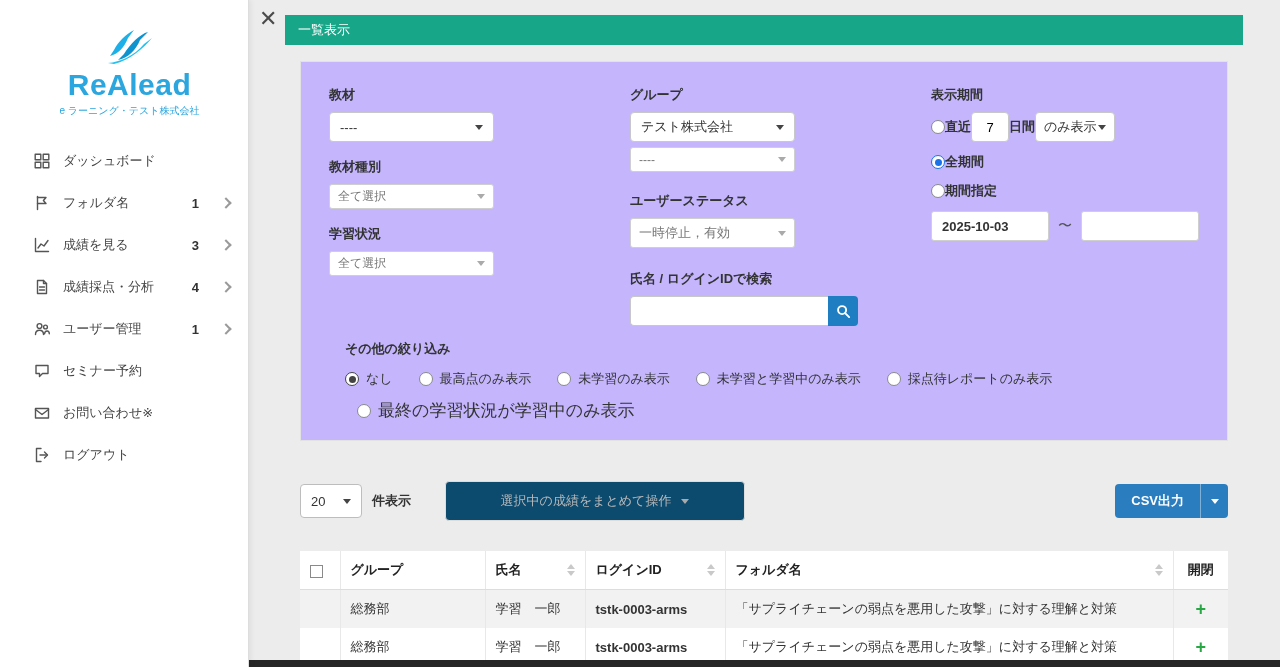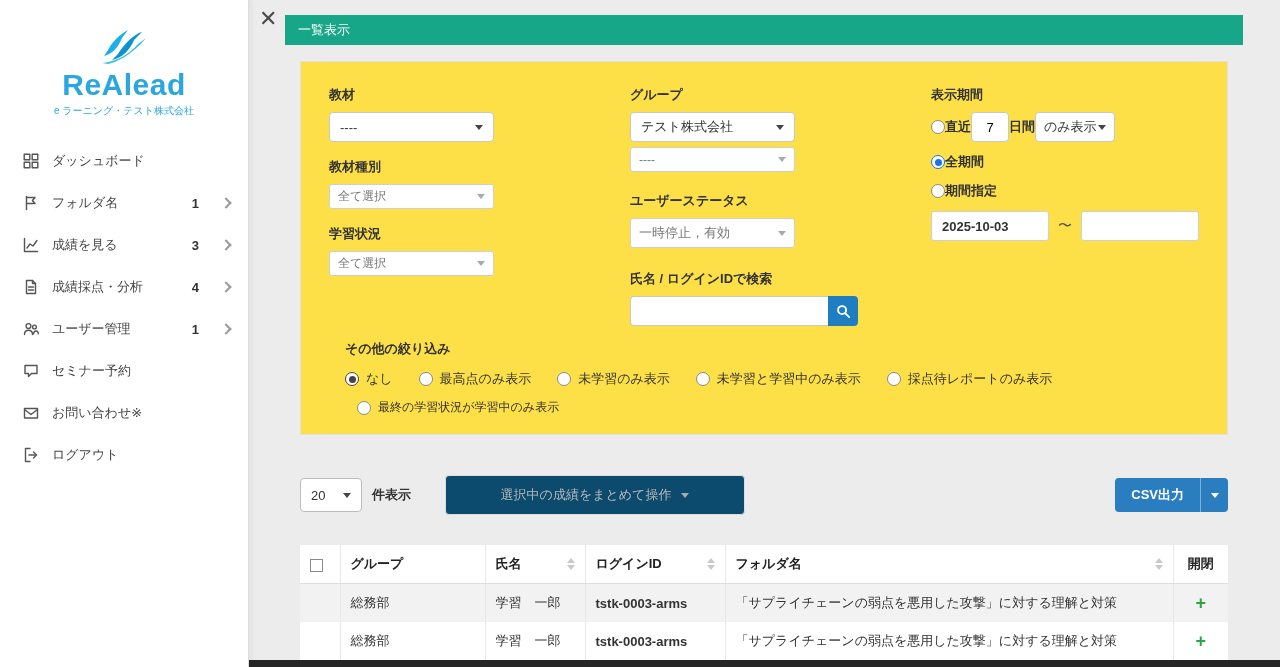--- a/index.html
+++ b/index.html
@@ -2,21 +2,21 @@
 <html><head>
 <meta charset="utf-8">
 <style>
   * { box-sizing: border-box; margin: 0; padding: 0; }
   html,body { width:1280px; height:667px; overflow:hidden; }
   body { font-family:"Liberation Sans","DejaVu Sans",sans-serif; background:#fff; color:#333; }
   .app { display:flex; width:1280px; height:667px; }
 
   
   .sidebar { width:249px; min-width:249px; background:#fff; border-right:1px solid #ddd;
-             box-shadow:2px 0 5px rgba(0,0,0,.06); position:relative; z-index:2; }
+             box-shadow:2px 0 5px rgba(0,0,0,.06); position:relative; z-index:2;padding-left:11px; }
   .logo-block { padding:26px 10px 8px; text-align:center; }
   .logo-icon { display:block; margin:0 auto 2px; }
   .logo-title { font-size:30px; font-weight:800; color:#2ba6de; letter-spacing:.5px; }
   .logo-sub { font-size:10px; color:#2ba6de; margin-top:2px; }
   .nav { margin-top:14px; }
   .nav-item { height:42px; display:flex; align-items:center; gap:13px; padding:0 18px 0 22px;
               font-size:13px; color:#444; cursor:pointer; }
   .nico { width:17px; height:17px; display:inline-flex; align-items:center; justify-content:center; flex:none; }
   .nico svg { stroke:#555; fill:none; stroke-width:1.4; stroke-linecap:round; stroke-linejoin:round; }
   .nlabel { white-space:nowrap; }
@@ -26,21 +26,21 @@
 
   
   .main { flex:1; background:#ececec; position:relative; overflow:hidden; }
   .close-x { position:absolute; top:8px; left:10px; font-size:22px; color:#4a4a4a; cursor:pointer;
              line-height:1; font-weight:300; }
   .green-bar { margin:15px 37px 0 36px; height:30px; background:#18a689; color:#fff;
                display:flex; align-items:center; padding-left:13px; font-size:13px; }
   .content { padding:16px 52px 0 51px; }
 
   
-  .filter-panel { background:#fde047; border:1px solid #e2e2e2; padding:24px 28px 18px; }
+  .filter-panel { background:#c4b5fd; border:1px solid #e2e2e2; padding:24px 28px 18px; }
   .cols { display:flex; }
   .col1 { width:305px; } .col2 { width:305px; } .col3 { flex:1; }
   .fld-label { font-weight:700; font-size:13px; color:#333; margin-bottom:8px; }
   .mt { margin-top:16px; }
   .sel { width:165px; height:30px; background:#fff; border:1px solid #c8c8c8; border-radius:4px;
          display:flex; align-items:center; justify-content:space-between; padding:0 10px;
          font-size:13px; color:#333; cursor:pointer; }
   .sel2 { width:165px; height:25px; background:#fff; border:1px solid #cfcfcf; border-radius:3px;
           display:flex; align-items:center; justify-content:space-between; padding:0 8px;
           font-size:12px; color:#777; cursor:pointer; }
@@ -61,21 +61,21 @@
   .radio.checked-dark::after { content:''; position:absolute; inset:2.5px; border-radius:50%; background:#444; }
   .blabel { font-weight:700; }
   .num-input { width:38px; height:30px; border:1px solid #c8c8c8; border-radius:4px; text-align:center;
                font-size:13px; background:#fff; }
   .sel.small { width:80px; padding:0 8px; }
   .date-input { width:118px; height:30px; border:1px solid #cfcfcf; border-radius:3px; padding:0 10px;
                 font-size:13px; font-weight:600; color:#333; background:#fff; }
   .tilde { margin:0 9px; color:#555; font-size:14px; }
   .other-block { margin-top:14px; padding-left:16px; }
   .other-options { display:flex; gap:26px; margin-top:12px; font-size:13px; align-items:center; }
-  .other-options2 { display:flex; margin-top:11px; font-size:12px; align-items:center; padding-left:12px; }
+  .other-options2 { display:flex; margin-top:11px; font-size:17px; align-items:center; padding-left:12px; }
   .opt { display:flex; align-items:center; gap:7px; cursor:pointer; }
 
   
   .toolbar { display:flex; align-items:center; margin-top:40px; }
   .pagesize { width:62px; height:34px; background:#fff; border:1px solid #bdbdbd; border-radius:4px;
               display:flex; align-items:center; justify-content:space-between; padding:0 10px;
               font-size:13px; cursor:pointer; }
   .perpage { font-weight:700; font-size:13px; margin-left:10px; }
   .bulk { width:300px; height:40px; margin-left:34px; background:#0c4a6e; border:1px solid #ddd; border-radius:4px;
           display:flex; align-items:center; justify-content:center; gap:10px; font-size:13px; color:#b9b9b9;

